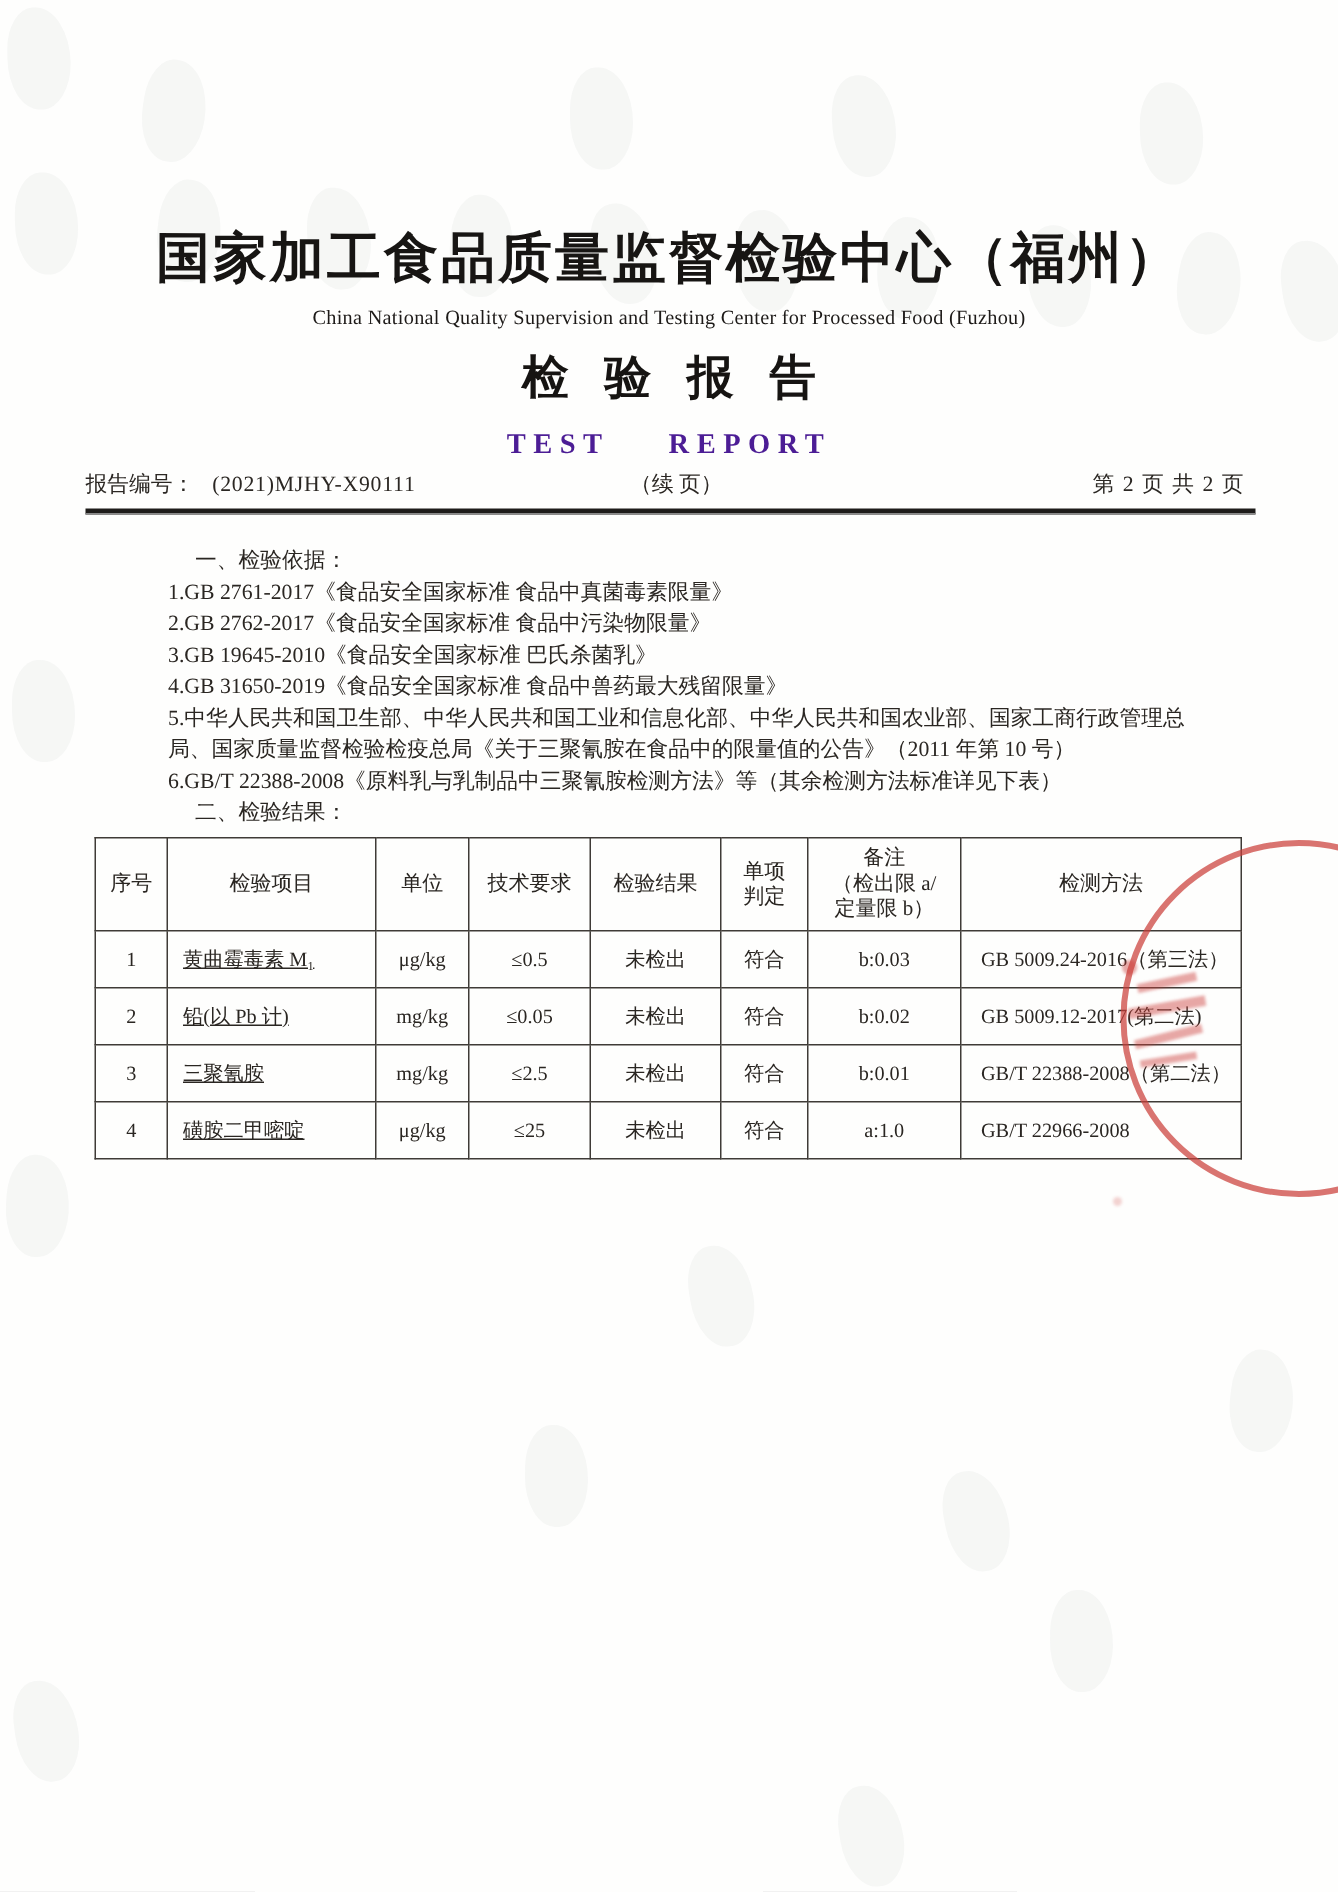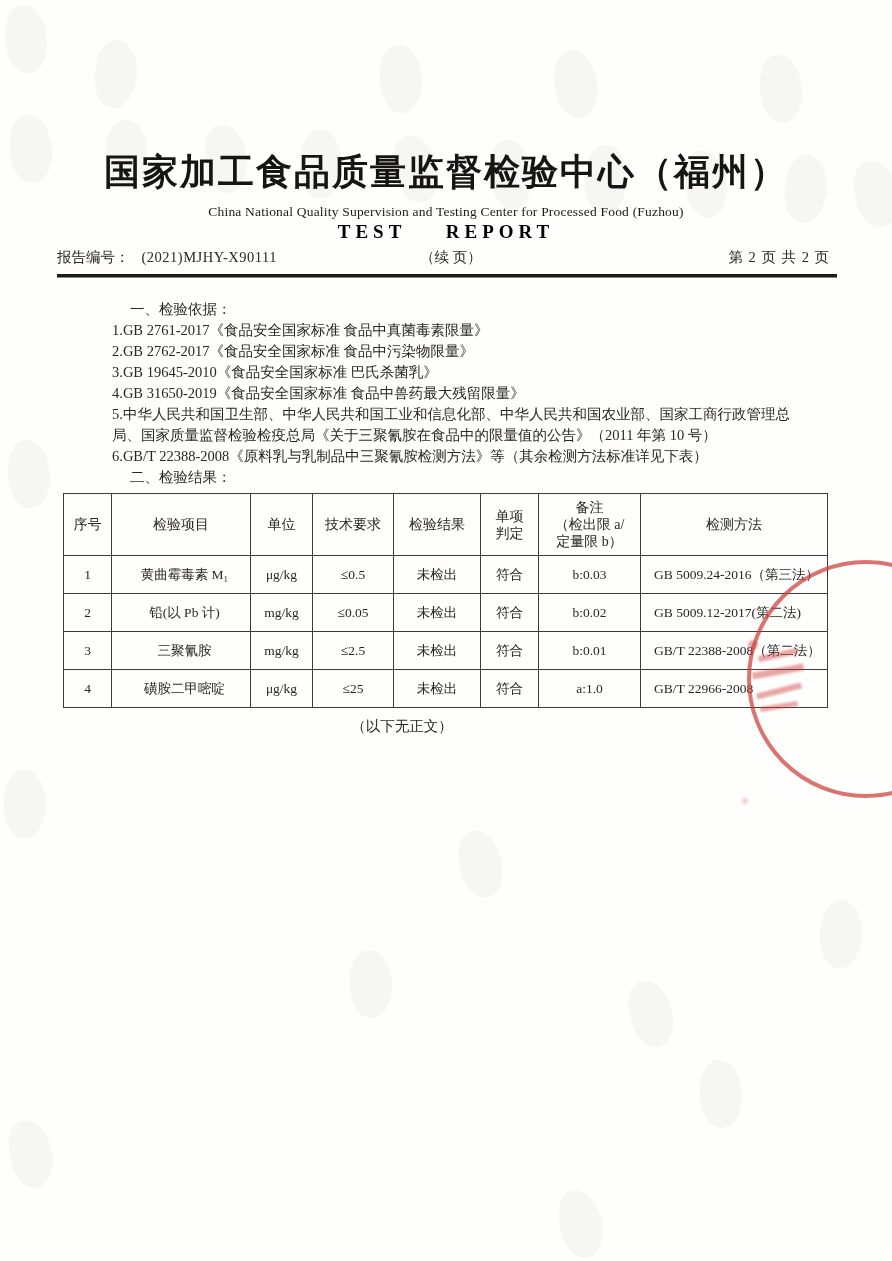--- a/index.html
+++ b/index.html
@@ -19,43 +19,43 @@
     font-size:36px; font-weight:bold; letter-spacing:2px; color:#171513;
   }
   .org-en {
     margin-top:7px; font-size:13.5px; font-weight:normal; letter-spacing:.2px; color:#1d1a18;
   }
   .title-cn {
     margin-top:11px; font-family:"Liberation Sans","DejaVu Sans",sans-serif;
     font-size:31px; font-weight:bold; letter-spacing:24px; padding-left:24px; color:#161412;
   }
   .title-en {
-    margin-top:1px; font-size:19px; font-weight:bold; letter-spacing:5px;
-    word-spacing:30px; color:#000000;
+    margin-top:13px; font-size:19px; font-weight:bold; letter-spacing:5px;
+    word-spacing:30px; color:#4c1d95;
   }
   .meta { position:relative; height:22px; margin-top:5px; font-size:14.5px; color:#2b2723; }
   .meta .left  { position:absolute; left:57px; top:0; }
   .meta .left .val { margin-left:12px; letter-spacing:.5px; }
   .meta .mid   { position:absolute; left:420px; top:0; }
   .meta .right { position:absolute; right:62px; top:0; letter-spacing:1px; }
   .rule { margin:4px 55px 0 57px; height:4px; background:#1e1c1a; border-bottom:1px solid #8a8a8a; }
 
   .basis { margin:21px 90px 0 112px; width:690px; font-size:14.5px; line-height:21px; color:#2a2622;font-family:Liberation Serif, serif; }
   .basis-heading, .results-heading { text-indent:18px; }
   .basis-item { }
 
   .table-wrap { margin:5px 0 0 63px; width:764px; }
   table { border-collapse:collapse; width:764px; table-layout:fixed; }
   th, td { border:1.6px solid #3f3b37; font-weight:normal; overflow:hidden; }
   th {
     height:62px; font-size:14px; line-height:17px; text-align:center;
     white-space:pre-line; color:#2a2622; padding:2px 1px;
   }
   td { height:38px; font-size:13.5px; text-align:center; color:#2a2622; padding:2px 3px; }
-  td.c1 { text-align:center; padding-left:10px; }
+  td.c1 { text-align:left; padding-left:10px;text-decoration:underline; }
   td.c7 { text-align:left; padding-left:13px; }
 
   .end-note { width:764px; margin:9px 0 0 20px; text-align:center; font-size:14.5px; color:#2a2622; }
 
   
   .stamp {
     position:absolute; left:747px; top:560px; width:238px; height:238px;
     border:4px solid rgba(203,62,57,.72); border-radius:50%;
     filter:blur(.4px); pointer-events:none;
   }
@@ -95,20 +95,21 @@
       <div class="wm" style="left: 630px; top: 980px; width: 42px; height: 68px; transform: rotate(-11deg);"></div>
       <div class="wm" style="left: 560px; top: 1190px; width: 42px; height: 68px; transform: rotate(-9deg);"></div>
       <div class="wm" style="left: 700px; top: 1060px; width: 42px; height: 68px; transform: rotate(1deg);"></div>
       <div class="wm" style="left: 460px; top: 830px; width: 42px; height: 68px; transform: rotate(-9deg);"></div>
       <div class="wm" style="left: 820px; top: 900px; width: 42px; height: 68px; transform: rotate(7deg);"></div>
     </div>
 
   <div class="header">
     <div class="org-cn">国家加工食品质量监督检验中心（福州）</div>
     <div class="org-en">China National Quality Supervision and Testing Center for Processed Food (Fuzhou)</div>
+    <div class="title-cn">检验报告</div>
     <div class="title-en">TEST REPORT</div>
   </div>
 
   <div class="meta">
     <span class="left">
       <span>报告编号：</span><span class="val">(2021)MJHY-X90111</span>
     </span>
     <span class="mid">（续 页）</span>
     <span class="right">第 2 页  共 2 页</span>
   </div>
@@ -193,21 +194,20 @@
             <td class="c3">≤25</td>
             <td class="c4">未检出</td>
             <td class="c5">符合</td>
             <td class="c6">a:1.0</td>
             <td class="c7">GB/T 22966-2008</td>
           </tr>
         </tbody>
     </table>
   </div>
 
-  <div class="end-note">（以下无正文）</div>
 
   <div class="stamp"></div>
   <div class="stamp-mark m1"></div>
   <div class="stamp-mark m2"></div>
   <div class="stamp-mark m3"></div>
   <div class="stamp-mark m4"></div>
   <div class="stamp-mark m5"></div>
   <div class="stamp-mark m6"></div>
 
 </div>

